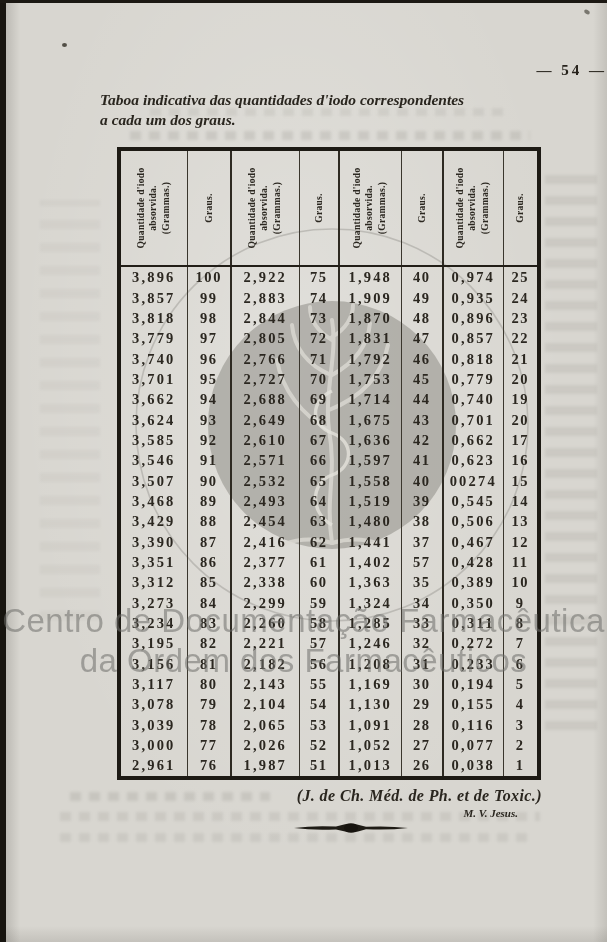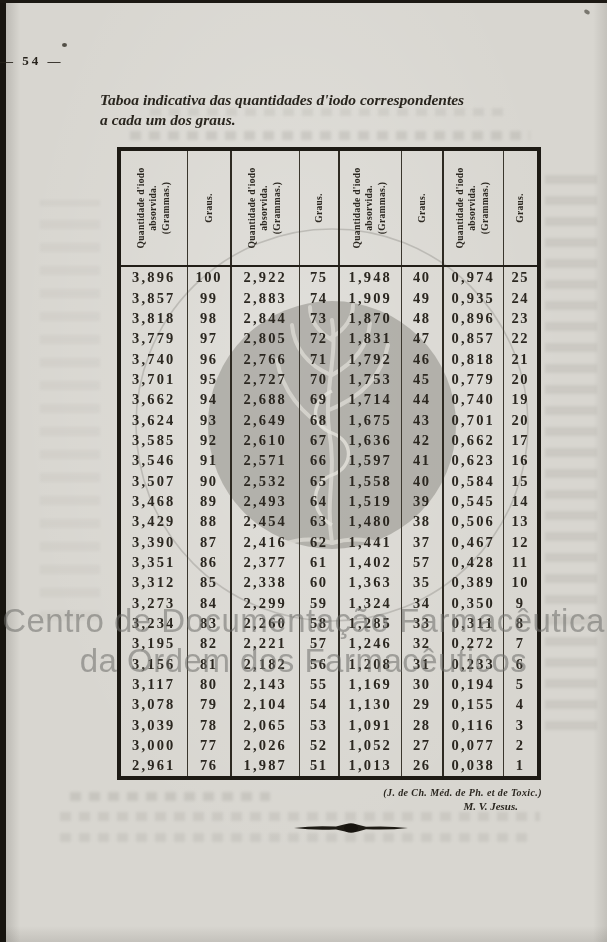--- a/index.html
+++ b/index.html
@@ -26,22 +26,22 @@
   .b1{left:130px;top:131px;width:400px;height:9px;}
   .b2{left:150px;top:108px;width:360px;height:8px;opacity:.35;}
   .b3{left:545px;top:170px;width:52px;height:560px;
     background:repeating-linear-gradient(0deg, rgba(130,127,120,.30) 0 9px, rgba(130,127,120,0) 9px 21px);}
   .b4{left:70px;top:792px;width:200px;height:9px;}
   .b5{left:60px;top:812px;width:480px;height:9px;opacity:.4;}
   .b6{left:60px;top:833px;width:470px;height:9px;opacity:.38;}
   .b7{left:40px;top:200px;width:60px;height:420px;opacity:.25;
     background:repeating-linear-gradient(0deg, rgba(130,127,120,.30) 0 9px, rgba(130,127,120,0) 9px 23px);}
 
-  .page-number{position:absolute;left:0;top:53px;width:100%;text-align:left;
-    font-size:13px;font-weight:bold;letter-spacing:3px;color:#27231c;}
+  .page-number{position:absolute;left:0;top:62px;width:100%;text-align:right;
+    font-size:15px;font-weight:bold;letter-spacing:3px;color:#27231c;}
   .title{position:absolute;left:100px;top:90px;width:452px;text-align:left;
     font-style:italic;font-weight:bold;font-size:15.5px;line-height:1.28;color:#2a261f;}
 
   
   .emblem{position:absolute;left:132px;top:225px;width:400px;height:400px;pointer-events:none;}
 
   .table-wrap{position:absolute;left:117px;top:147px;width:424px;}
   table{border-collapse:collapse;table-layout:fixed;width:424px;
     border:4px solid #1d1a14;background:transparent;}
   th,td{padding:0;margin:0;border-left:1.5px solid #3a362d;text-align:center;}
@@ -54,21 +54,21 @@
   th .rot{position:absolute;left:50%;top:50%;width:106px;
     transform:translate(-50%,-50%) rotate(-90deg);
     font-size:9.5px;font-weight:bold;line-height:1.3;white-space:pre-line;
     letter-spacing:.3px;color:#2b2720;}
   td{height:20.35px;font-size:14.5px;font-weight:bold;line-height:20px;
     letter-spacing:2.2px;color:#2b2720;}
   td.g{letter-spacing:1.6px;}
 
   .credits{position:absolute;left:220px;top:787px;width:322px;text-align:right;
     font-style:italic;font-weight:bold;color:#2a261f;}
-  .credits .c1{font-size:10px;letter-spacing:.4px;}
+  .credits .c1{font-size:16px;letter-spacing:.4px;}
   .credits .c2{font-size:11px;padding-right:24px;margin-top:2px;}
   .ornament{position:absolute;left:292px;top:822px;width:118px;height:12px;}
 
   
   .wm{position:absolute;left:0;width:100%;text-align:center;pointer-events:none;
     font-family:"Liberation Sans","DejaVu Sans",sans-serif;font-weight:normal;
     font-size:33px;letter-spacing:.5px;color:rgba(110,109,105,.55);}
   .wm1{top:602px;}
   .wm2{top:642px;}
 </style>
@@ -263,21 +263,21 @@
             <td class="q">0,623</td>
             <td class="g">16</td>
           </tr>
           <tr>
             <td class="q">3,507</td>
             <td class="g">90</td>
             <td class="q">2,532</td>
             <td class="g">65</td>
             <td class="q">1,558</td>
             <td class="g">40</td>
-            <td class="q">0,584</td>
+            <td class="q">00274</td>
             <td class="g">15</td>
           </tr>
           <tr>
             <td class="q">3,468</td>
             <td class="g">89</td>
             <td class="q">2,493</td>
             <td class="g">64</td>
             <td class="q">1,519</td>
             <td class="g">39</td>
             <td class="q">0,545</td>

